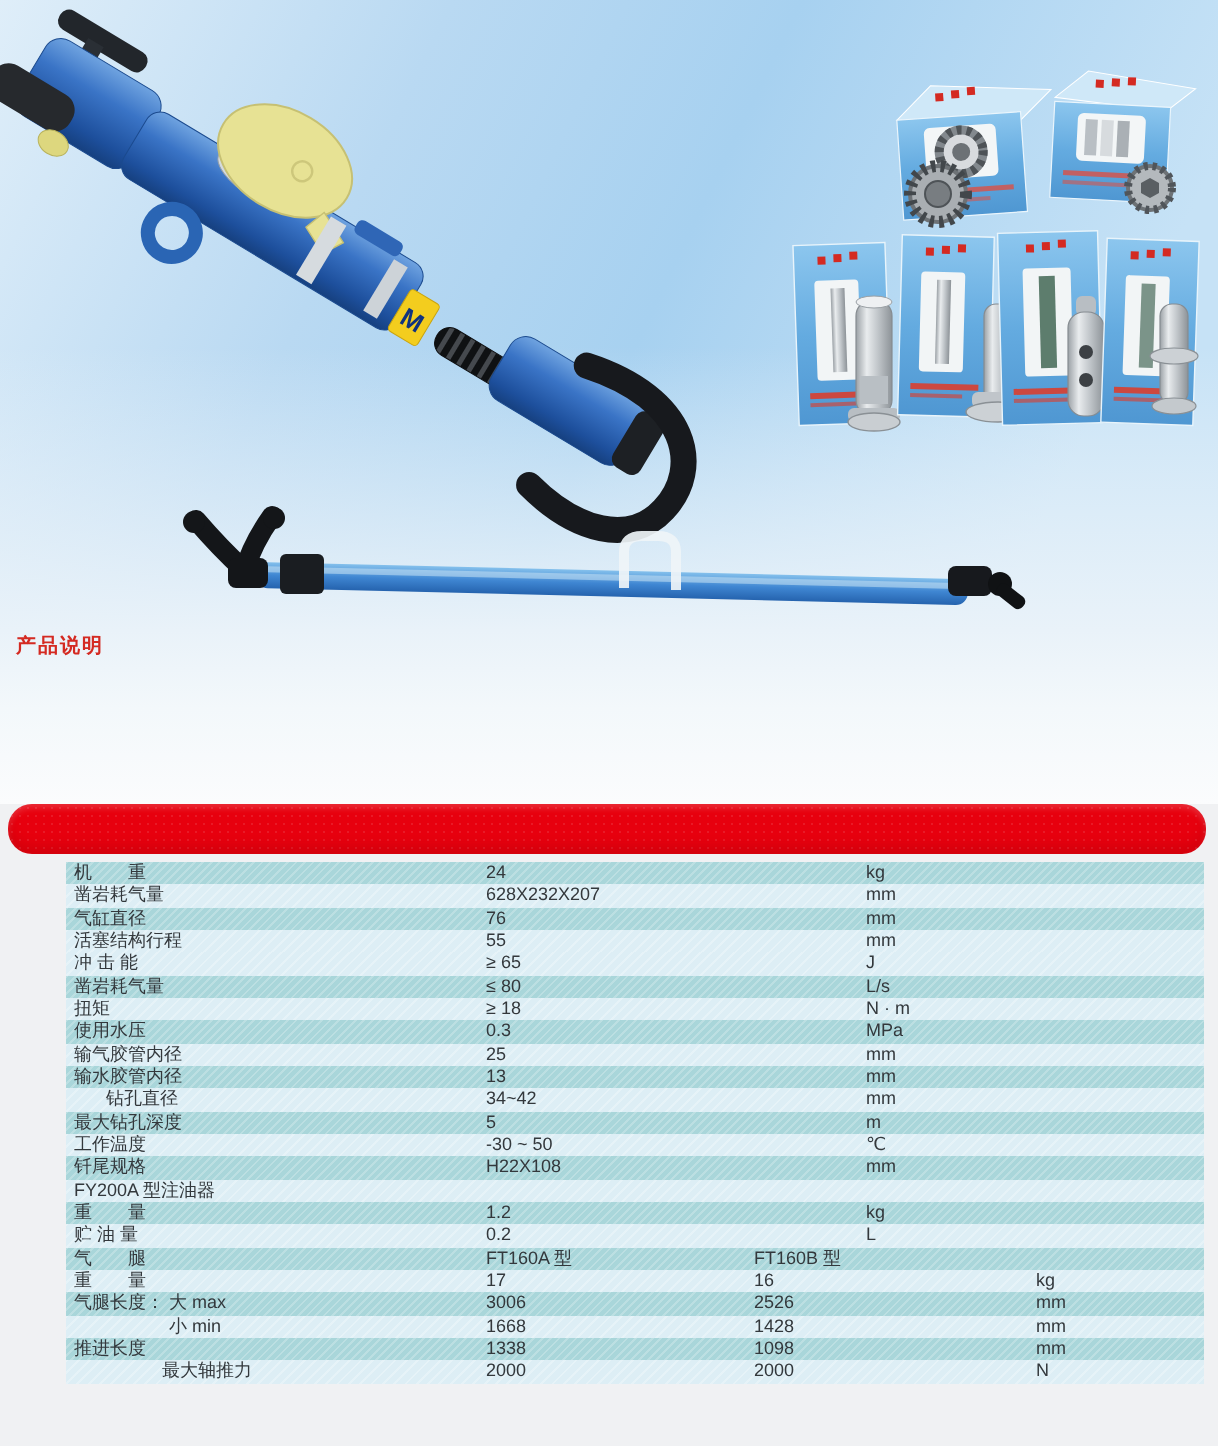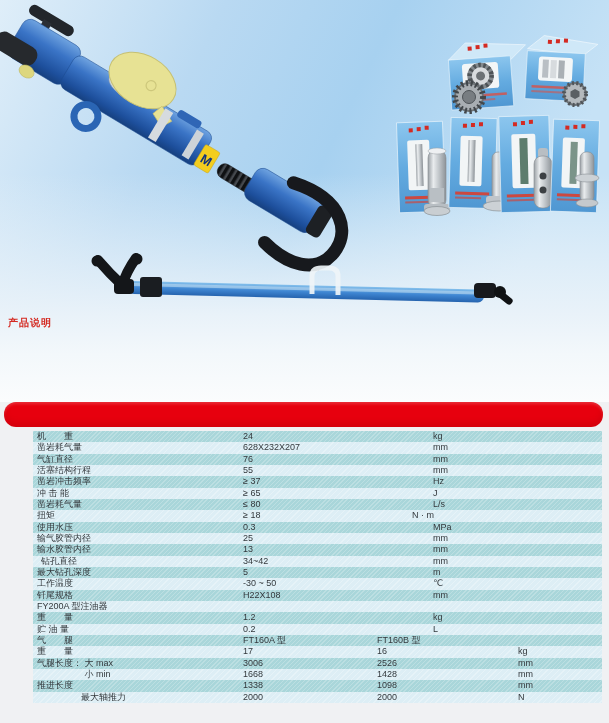--- a/index.html
+++ b/index.html
@@ -266,57 +266,52 @@
       <div class="spec-row dark">
         <span class="cell" style="left: 4px;">气缸直径</span>
         <span class="cell" style="left: 210px;">76</span>
         <span class="cell" style="left: 400px;">mm</span>
       </div>
       <div class="spec-row light">
         <span class="cell" style="left: 4px;">活塞结构行程</span>
         <span class="cell" style="left: 210px;">55</span>
         <span class="cell" style="left: 400px;">mm</span>
       </div>
-      <div class="spec-row dark">
-        <span class="cell" style="left: 4px;">凿岩冲击频率</span>
-        <span class="cell" style="left: 210px;">≥ 37</span>
-        <span class="cell" style="left: 400px;">Hz</span>
-      </div>
       <div class="spec-row light">
         <span class="cell" style="left: 4px;">冲 击 能</span>
         <span class="cell" style="left: 210px;">≥ 65</span>
         <span class="cell" style="left: 400px;">J</span>
       </div>
       <div class="spec-row dark">
         <span class="cell" style="left: 4px;">凿岩耗气量</span>
         <span class="cell" style="left: 210px;">≤ 80</span>
         <span class="cell" style="left: 400px;">L/s</span>
       </div>
       <div class="spec-row light">
         <span class="cell" style="left: 4px;">扭矩</span>
         <span class="cell" style="left: 210px;">≥ 18</span>
-        <span class="cell" style="left: 379px;">N · m</span>
+        <span class="cell" style="left: 400px;">N · m</span>
       </div>
       <div class="spec-row dark">
         <span class="cell" style="left: 4px;">使用水压</span>
         <span class="cell" style="left: 210px;">0.3</span>
         <span class="cell" style="left: 400px;">MPa</span>
       </div>
       <div class="spec-row light">
         <span class="cell" style="left: 4px; text-align: right;">输气胶管内径</span>
         <span class="cell" style="left: 210px;">25</span>
         <span class="cell" style="left: 400px;">mm</span>
       </div>
       <div class="spec-row dark">
         <span class="cell" style="left: 4px;">输水胶管内径</span>
         <span class="cell" style="left: 210px;">13</span>
         <span class="cell" style="left: 400px;">mm</span>
       </div>
       <div class="spec-row light">
-        <span class="cell" style="left: 8px;">钻孔直径</span>
+        <span class="cell" style="left: 20px;">钻孔直径</span>
         <span class="cell" style="left: 210px;">34~42</span>
         <span class="cell" style="left: 400px;">mm</span>
       </div>
       <div class="spec-row dark">
         <span class="cell" style="left: 4px;">最大钻孔深度</span>
         <span class="cell" style="left: 210px;">5</span>
         <span class="cell" style="left: 400px;">m</span>
       </div>
       <div class="spec-row light">
         <span class="cell" style="left: 4px;">工作温度</span>

